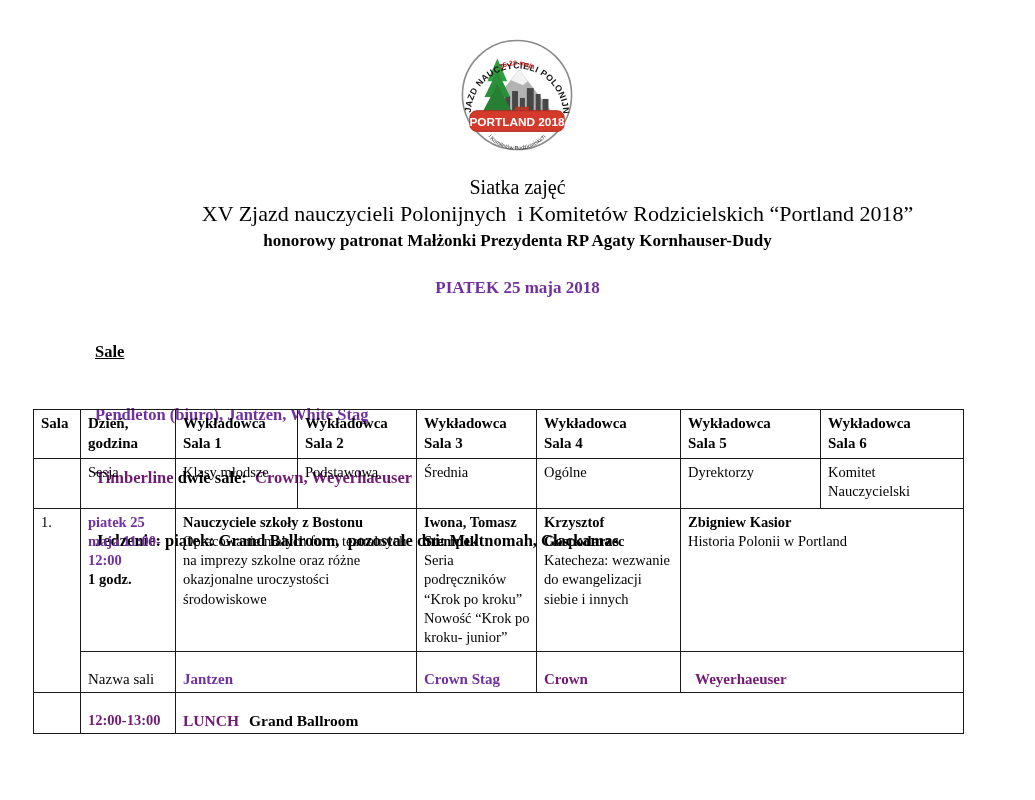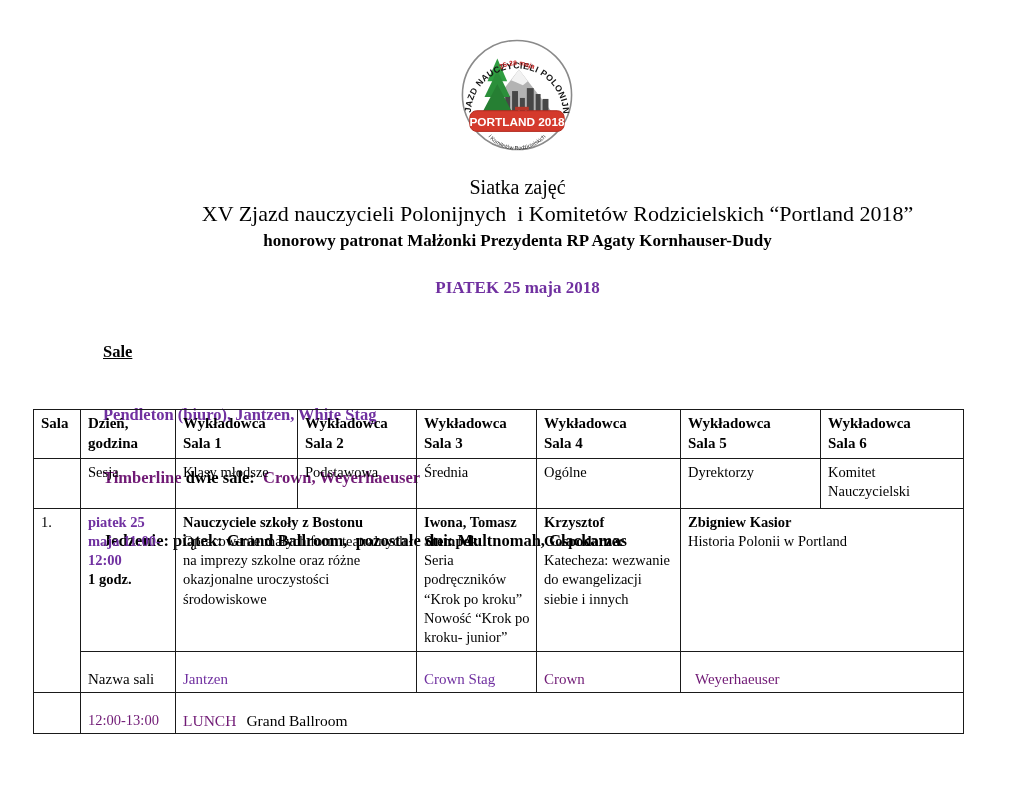--- a/index.html
+++ b/index.html
@@ -6,27 +6,27 @@
   .page{position:relative;width:1035px;height:800px;background:#ffffff;
         font-family:"Liberation Serif", serif;color:#000;overflow:hidden;}
 
   .logo{position:absolute;left:458px;top:36px;width:118px;height:118px;}
 
   .title1{position:absolute;top:176px;left:0;width:100%;text-align:center;font-size:20px;}
   .title2{position:absolute;top:201px;left:0;width:100%;text-align:center;font-size:22px;white-space:pre-wrap;padding-left:40px;}
   .title3{position:absolute;top:231px;left:0;width:100%;text-align:center;font-size:17px;font-weight:bold;}
   .day{position:absolute;top:278px;left:0;width:100%;text-align:center;font-size:17px;font-weight:bold;color:#7030A0;}
 
-  .rooms{position:absolute;left:95px;top:299px;font-size:16.5px;font-weight:bold;line-height:21px;white-space:pre-wrap;margin-left:8px;}
+  .rooms{position:absolute;left:95px;top:299px;font-size:16.5px;font-weight:bold;line-height:21px;white-space:pre-wrap;}
   .u{text-decoration:underline;}
   .purple{color:#7030A0;}
   .green{color:#701a75;}
   .red{color:#C00000;}
   .black{color:#000;}
-  .bold{font-weight:normal;}
+  .bold{font-weight:bold;}
 
   table.sched{position:absolute;left:33px;top:409px;width:930px;border-collapse:collapse;
               table-layout:fixed;font-size:14.5px;line-height:1.32;}
   table.sched th, table.sched td{border:1.5px solid #1a1a1a;vertical-align:top;
               padding:4px 5px 4px 7px;text-align:left;overflow:hidden;}
   table.sched th{font-size:15px;font-weight:bold;}
   tr.r-hdr{height:49px;}
   tr.r-grupa{height:50px;}
   tr.r-content{height:135px;}
   tr.r-nazwa{height:34px;}

